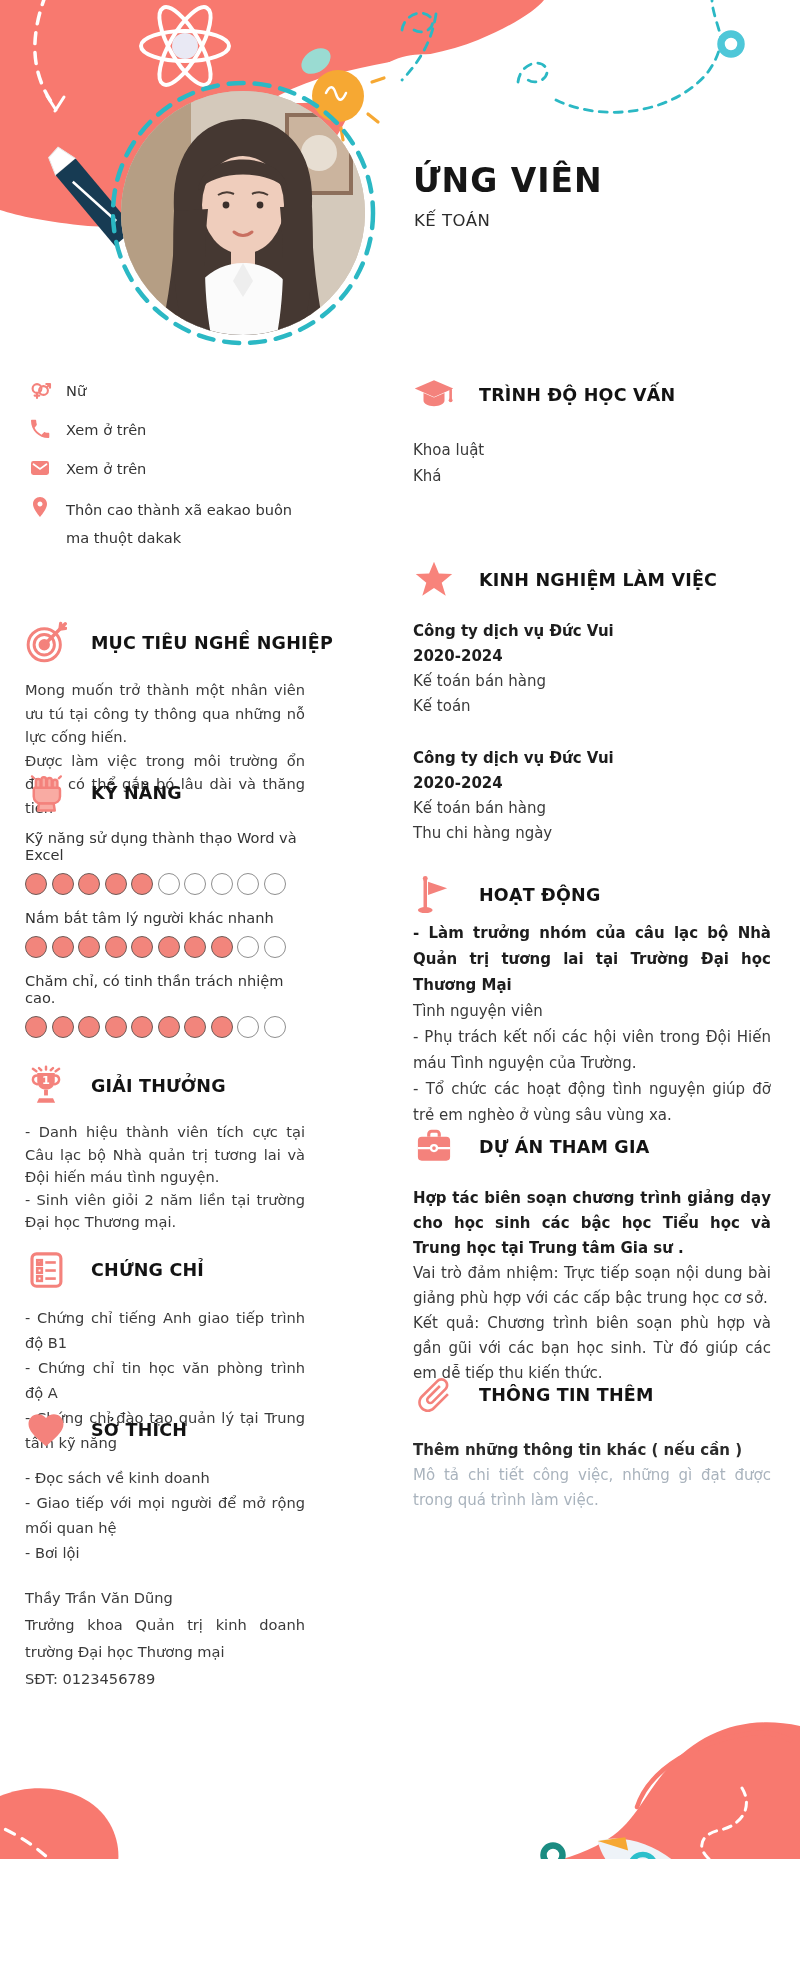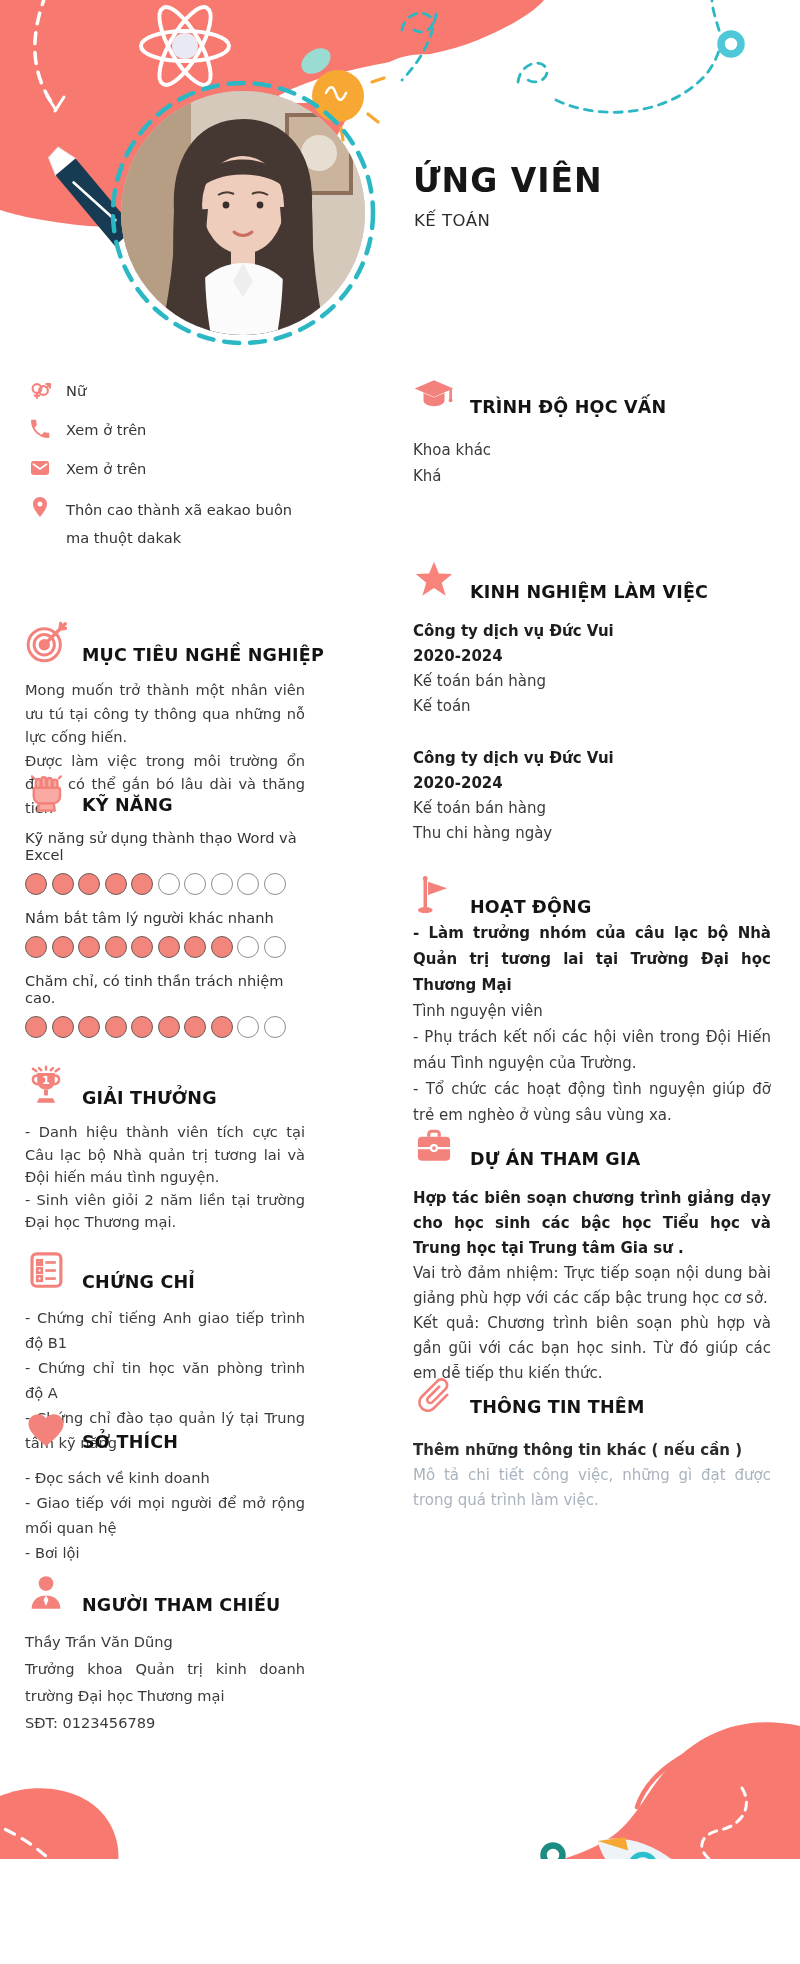--- a/index.html
+++ b/index.html
@@ -9,21 +9,21 @@
   
   #header-art{left:0;top:0;}
   #photo-ring{left:106px;top:76px;width:274px;height:274px;}
   #photo{left:121px;top:91px;width:244px;height:244px;border-radius:50%;overflow:hidden;background:#cdbfae;}
   #title{left:413px;top:161px;font-size:33px;font-weight:bold;color:#161616;letter-spacing:1px;}
   #subtitle{left:414px;top:211px;font-size:16.5px;color:#2b2b2b;letter-spacing:.5px;}
   
   .sec{position:absolute;}
   .L{left:25px;width:280px;}
   .R{left:413px;width:358px;}
-  .sec-head{display:flex;align-items:flex-end;gap:15px;}
+  .sec-head{display:flex;align-items:center;gap:24px;}
   .sec-head .ico{width:42px;height:44px;flex:0 0 auto;display:flex;align-items:center;justify-content:center;}
   h2{font-size:17.5px;margin:0;color:#131313;letter-spacing:.2px;white-space:nowrap;}
   .body{margin-top:13px;font-size:14.6px;line-height:23.5px;color:#3a3a3a;text-align:justify;}
   .R .body{font-size:15px;line-height:26px;}
   p{margin:0;}
   .b{font-weight:bold;color:#1d1d1d;}
   .egap{height:27px;}
   
   #info{left:28px;top:378px;width:276px;}
   .info-row{display:flex;gap:14px;align-items:flex-start;margin-bottom:14px;}
@@ -291,47 +291,39 @@
       <h2>SỞ THÍCH</h2>
     </div>
     <div class="body" style="line-height:25px">
       <p>- Đọc sách về kinh doanh</p>
       <p>- Giao tiếp với mọi người để mở rộng mối quan hệ</p>
       <p>- Bơi lội</p>
     </div>
   </div>
 
   <div class="sec L" style="top:1571px">
-    <div class="sec-head">
-      <svg class="ico" viewBox="0 0 24 24">
-        <circle cx="12" cy="6.6" r="4.2" fill="#F4827C"></circle>
-        <path d="M3.8,21 C3.8,15.6 8,13.4 12,13.4 C16,13.4 20.2,15.6 20.2,21 Z" fill="#F4827C"></path>
-        <path d="M12,13.4 L10.6,16 L12,19.4 L13.4,16 Z" fill="#fff"></path>
-      </svg>
-      <h2>NGƯỜI THAM CHIẾU</h2>
-    </div>
     <div class="body" style="line-height:27px">
       <p>Thầy Trần Văn Dũng</p>
       <p>Trưởng khoa Quản trị kinh doanh trường Đại học Thương mại</p>
       <p>SĐT: 0123456789</p>
     </div>
   </div>
 
   <div class="sec R" style="top:373px">
     <div class="sec-head">
       <svg class="ico" viewBox="0 0 24 24">
         <polygon points="12,3.5 23,8.3 12,13.1 1,8.3" fill="#F4827C"></polygon>
         <path d="M6,10.8 V15.2 C6,17 8.7,18.4 12,18.4 C15.3,18.4 18,17 18,15.2 V10.8 L12,13.4 Z" fill="#F4827C"></path>
         <path d="M21.5,9 V14" stroke="#F4827C" stroke-width="1.5" stroke-linecap="round"></path>
         <circle cx="21.5" cy="15" r="1.1" fill="#F4827C"></circle>
       </svg>
       <h2>TRÌNH ĐỘ HỌC VẤN</h2>
     </div>
     <div class="body" style="margin-top:20px">
-      <p>Khoa khác</p>
+      <p>Khoa luật</p>
       <p>Khá</p>
     </div>
   </div>
 
   <div class="sec R" style="top:558px">
     <div class="sec-head">
       <svg class="ico" viewBox="0 0 24 24">
         <polygon fill="#F8837B" points="12,1.5 14.8,8.3 22.4,8.6 16.4,13.5 18.7,21 12,16.6 5.3,21 7.6,13.5 1.6,8.6 9.2,8.3"></polygon>
       </svg>
       <h2>KINH NGHIỆM LÀM VIỆC</h2>

